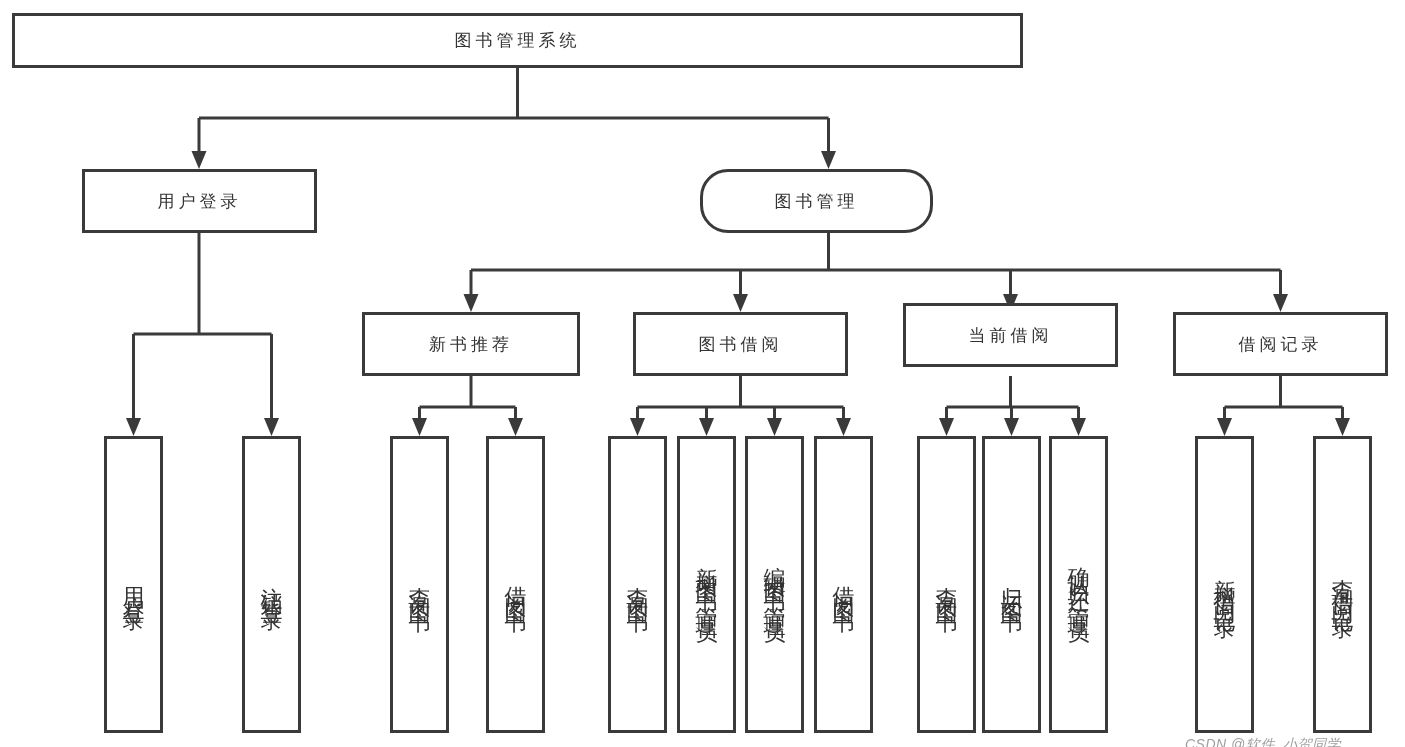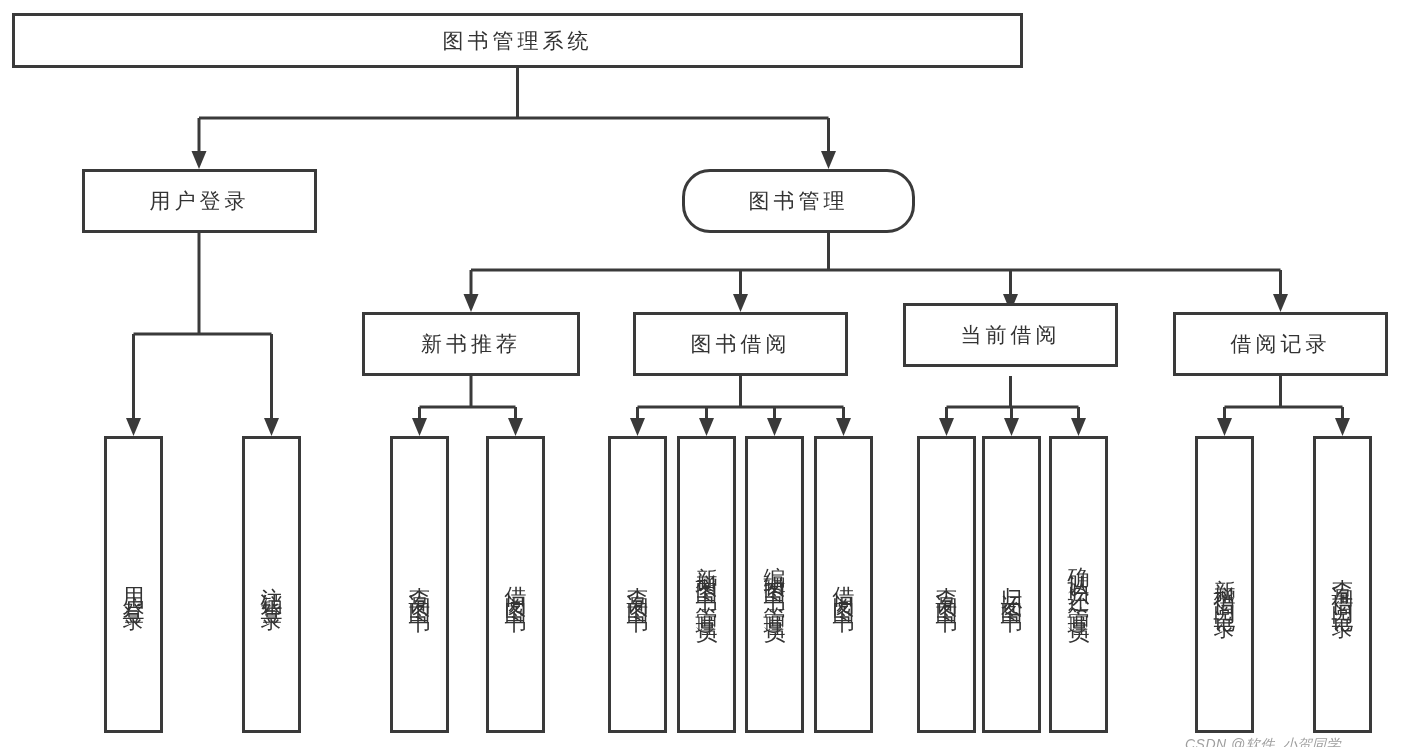--- a/index.html
+++ b/index.html
@@ -9,31 +9,31 @@
     font-family:"Liberation Sans","DejaVu Sans",sans-serif;
   }
   .connector-layer {
     position:absolute; left:0; top:0; width:1405px; height:747px;
     z-index:1; pointer-events:none;
   }
   .box {
     position:absolute; box-sizing:border-box;
     border:3px solid #3a3a3a; background:#ffffff;
     display:flex; align-items:center; justify-content:center;
-    color:#333333; font-size:21px; letter-spacing:4px;
+    color:#333333; font-size:17px; letter-spacing:4px;
     z-index:2; white-space:nowrap;
   }
   .vbox {
     writing-mode:vertical-rl; text-orientation:mixed;
     font-size:22px; letter-spacing:8px; line-height:1;
   }
   
   .n-root          { left:12px;   top:13px;  width:1011px; height:55px; }
   .n-user-login    { left:82px;   top:169px; width:235px;  height:64px; }
-  .n-book-mgmt     { left:682px;  top:169px; width:233px;  height:64px;border-radius:28px; }
+  .n-book-mgmt     { left:700px;  top:169px; width:233px;  height:64px;border-radius:28px; }
   .n-new-book-rec  { left:362px;  top:312px; width:218px;  height:64px; }
   .n-book-borrow   { left:633px;  top:312px; width:215px;  height:64px; }
   .n-cur-borrow    { left:903px;  top:303px; width:215px;  height:64px; }
   .n-borrow-record { left:1173px; top:312px; width:215px;  height:64px; }
   .leaf { top:436px; width:59px; height:297px; }
   .n-leaf-user-login { left:104px;  }
   .n-leaf-logout     { left:242px;  }
   .n-rec-query       { left:390px;  }
   .n-rec-borrow      { left:486px;  }
   .n-bb-query        { left:608px;  }

